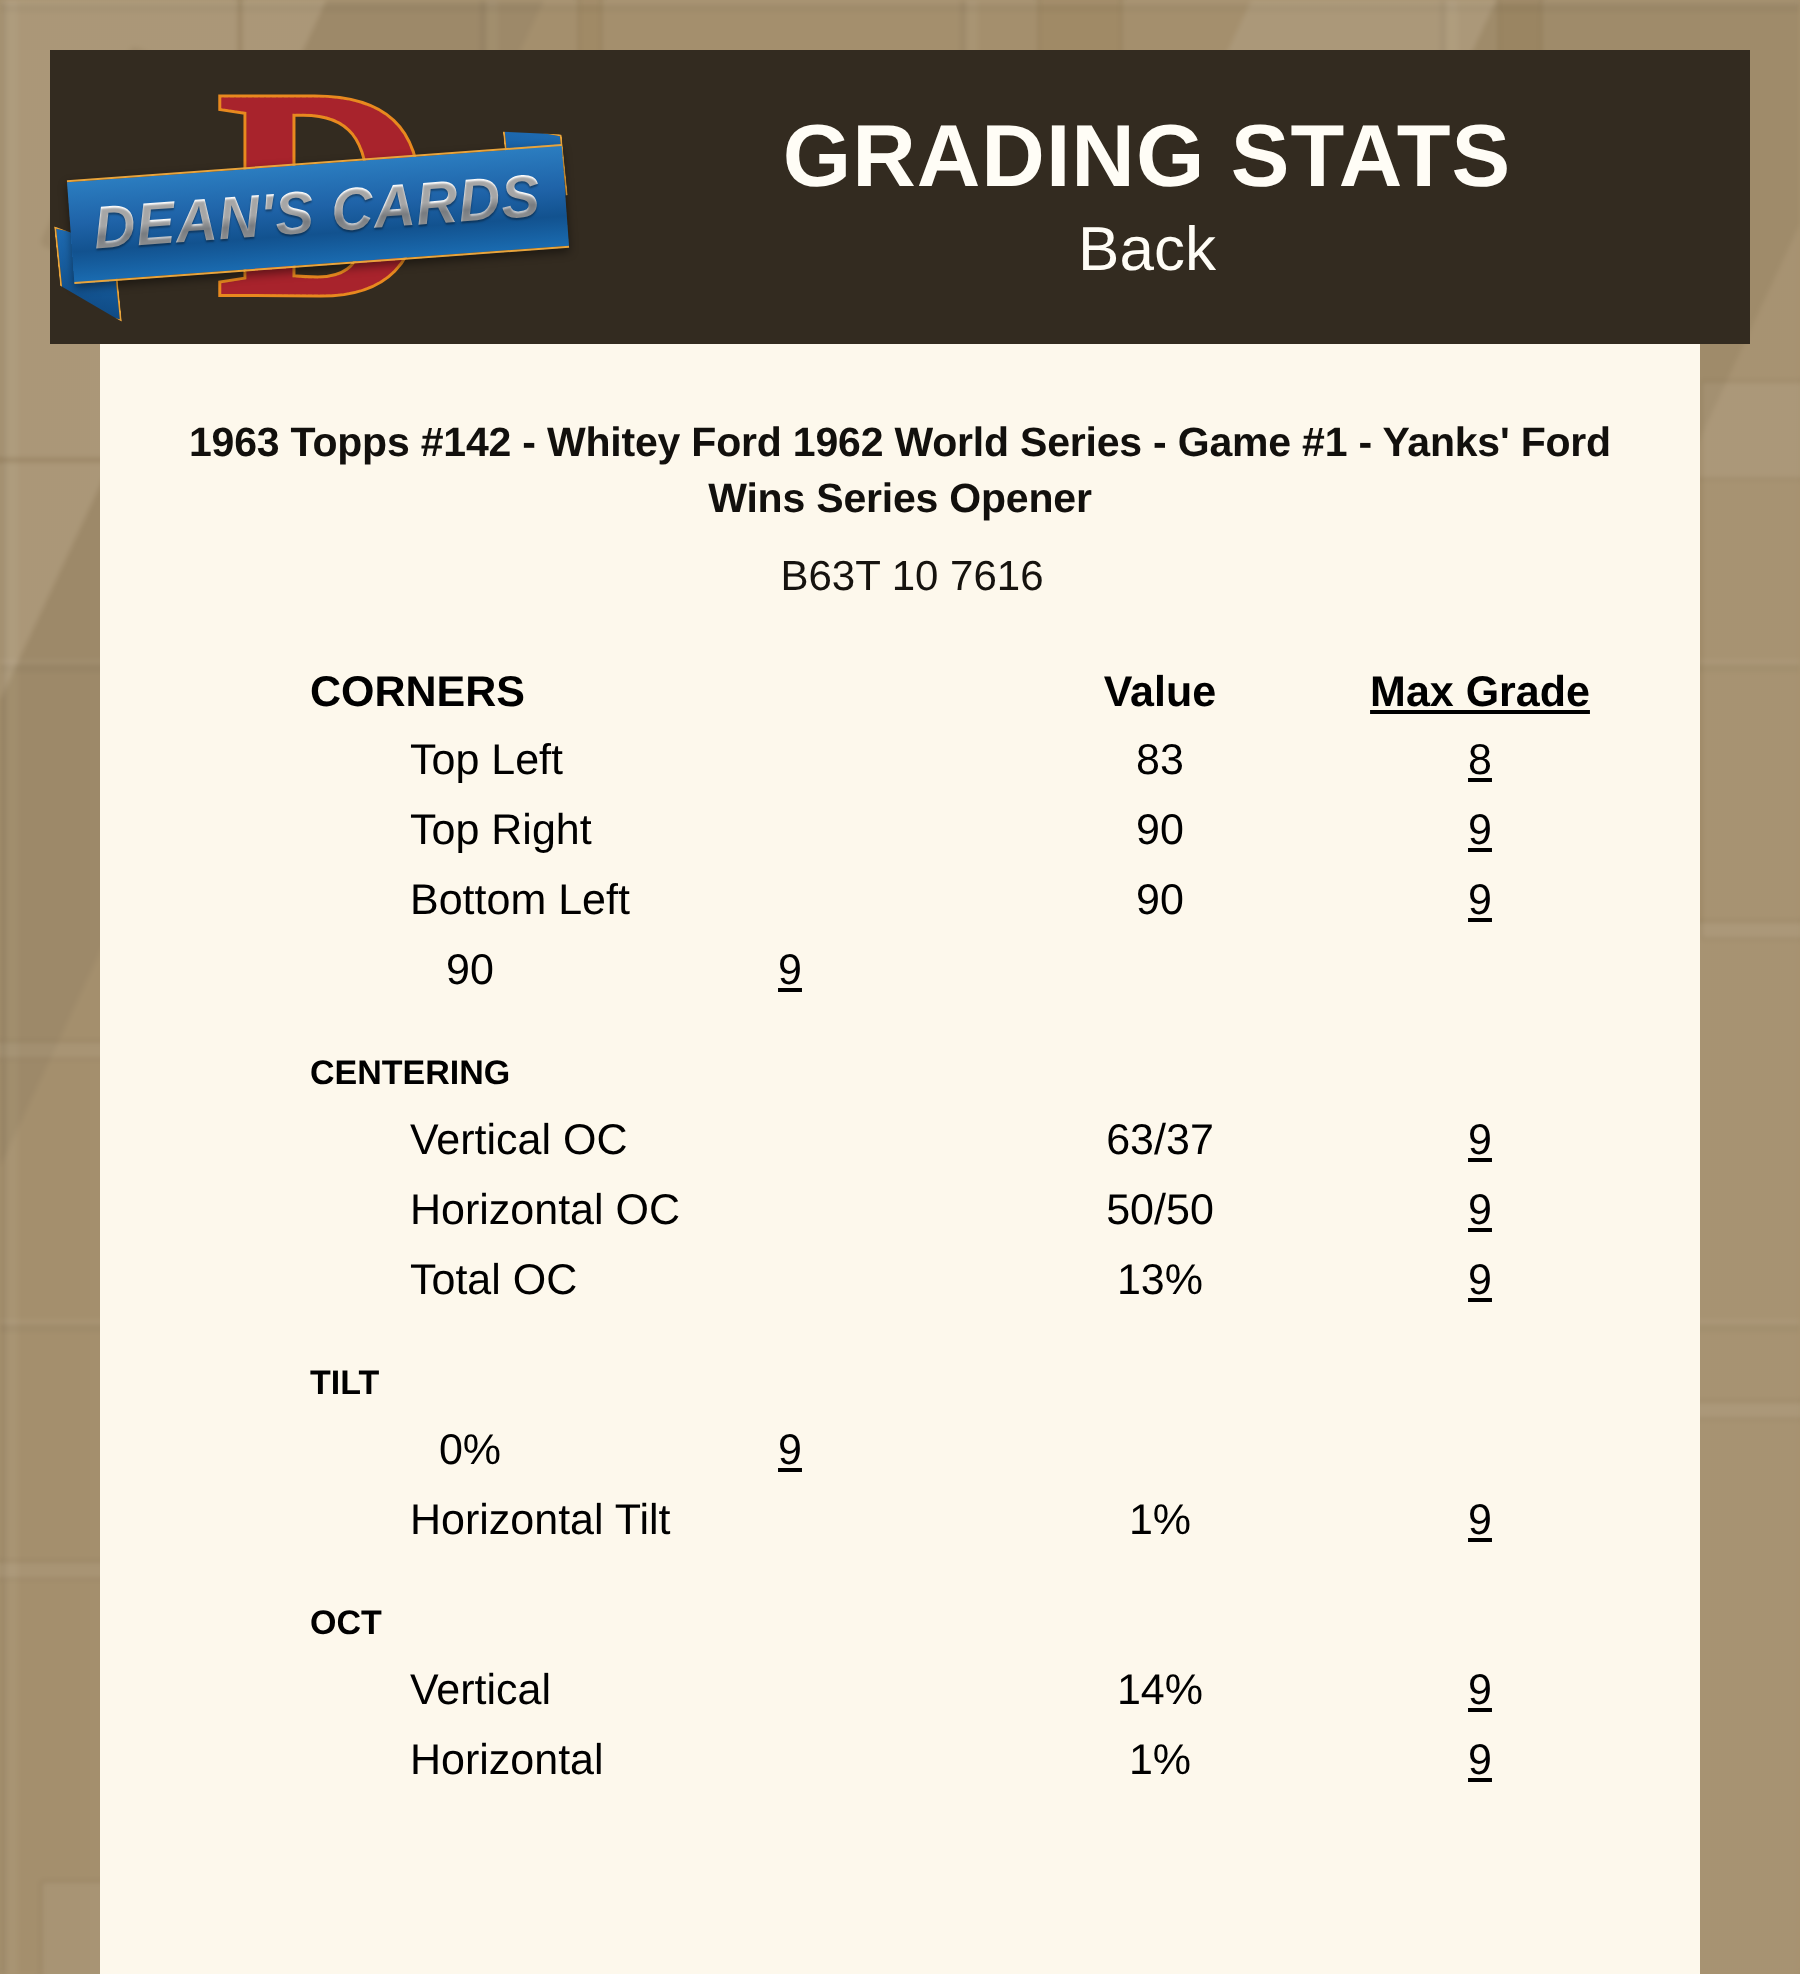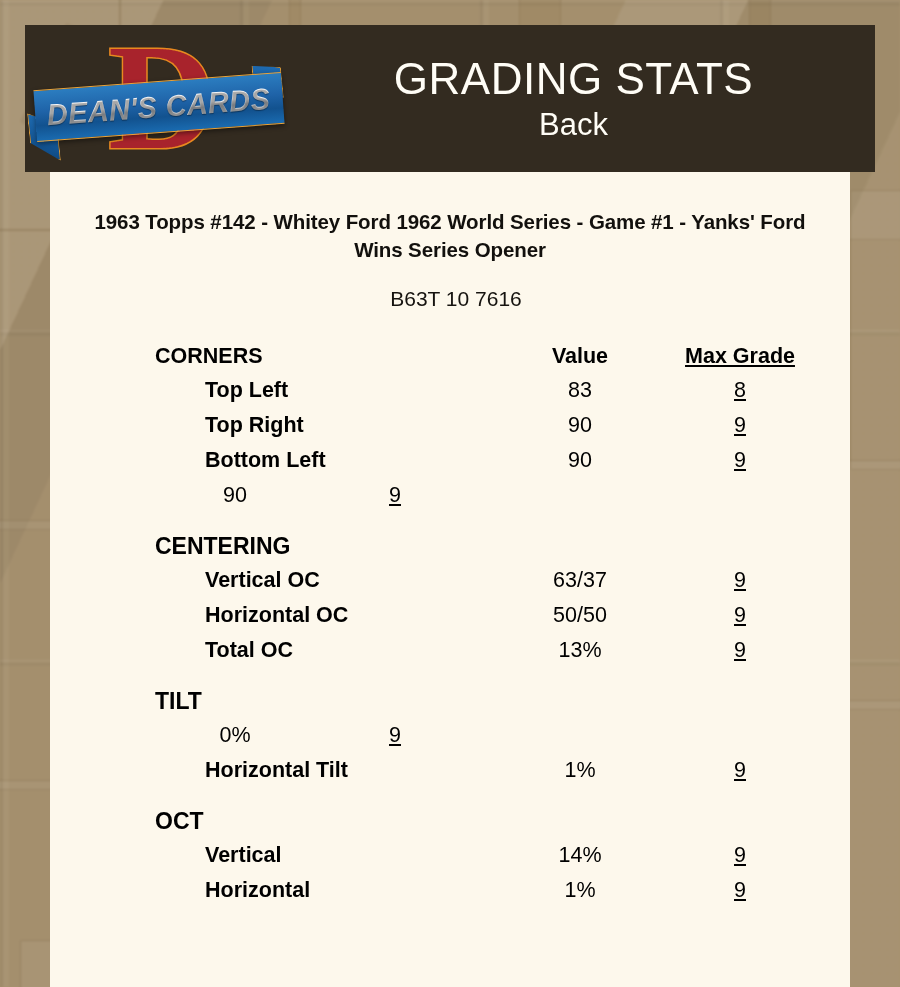--- a/index.html
+++ b/index.html
@@ -131,21 +131,21 @@
     flex: 1 1 auto;
     display: flex;
     flex-direction: column;
     align-items: center;
     justify-content: center;
     padding-right: 18px;
   }
   #header-title {
     color: #fffdf6;
     font-size: 44px;
-    font-weight: 400;
+    font-weight: 700;
     line-height: 50px;
     letter-spacing: 0.5px;
   }
   #header-subtitle {
     color: #fffdf6;
     font-size: 31px;
     font-weight: 400;
     line-height: 38px;
     margin-top: 2px;
   }
@@ -168,21 +168,21 @@
     text-align: center;
     padding: 36px 36px 0 36px;
     letter-spacing: -0.1px;
   }
   #card-id {
     color: #16130f;
     font-weight: 400;
     font-size: 21px;
     line-height: 26px;
     text-align: center;
-    margin-top: 22px;
+    margin-top: 12px;
     padding-left: 12px;
   }
 
   
   #stats {
     margin-top: 28px;
     padding-left: 105px;
     padding-right: 56px;
   }
   .stat-row {
@@ -192,31 +192,31 @@
   }
   .col-label   { flex: 0 0 345px; }
   .col-value   { flex: 0 0 160px; text-align: center; }
   .col-max     { flex: 0 0 160px; text-align: center; text-decoration: underline; }
 
   .header-row { font-weight: 700; font-size: 21.5px; line-height: 33px; }
   .header-row .col-label { font-size: 21.5px; }
 
   .section-row {
     font-weight: 700;
-    font-size: 23px;
+    font-size: 17px;
     line-height: 33px;
   }
   .section-row.gap { margin-top: 17px; }
 
   .data-row {
     font-weight: 400;
     font-size: 21.5px;
     line-height: 35px;
   }
-  .data-row .col-label { padding-left: 50px; font-weight: bold; }
+  .data-row .col-label { padding-left: 50px; }
 </style>
 </head>
 <body>
 
 <div id="backdrop">
   <div class="tex" style="left:-10px;  top:-20px;  width:130px; height:250px;"></div>
   <div class="tex" style="left:120px;  top:-30px;  width:170px; height:200px;"></div>
   <div class="tex" style="left:300px;  top:-40px;  width:220px; height:170px;"></div>
   <div class="tex" style="left:560px;  top:-30px;  width:190px; height:210px;"></div>
   <div class="tex" style="left:770px;  top:-20px;  width:150px; height:260px;"></div>

